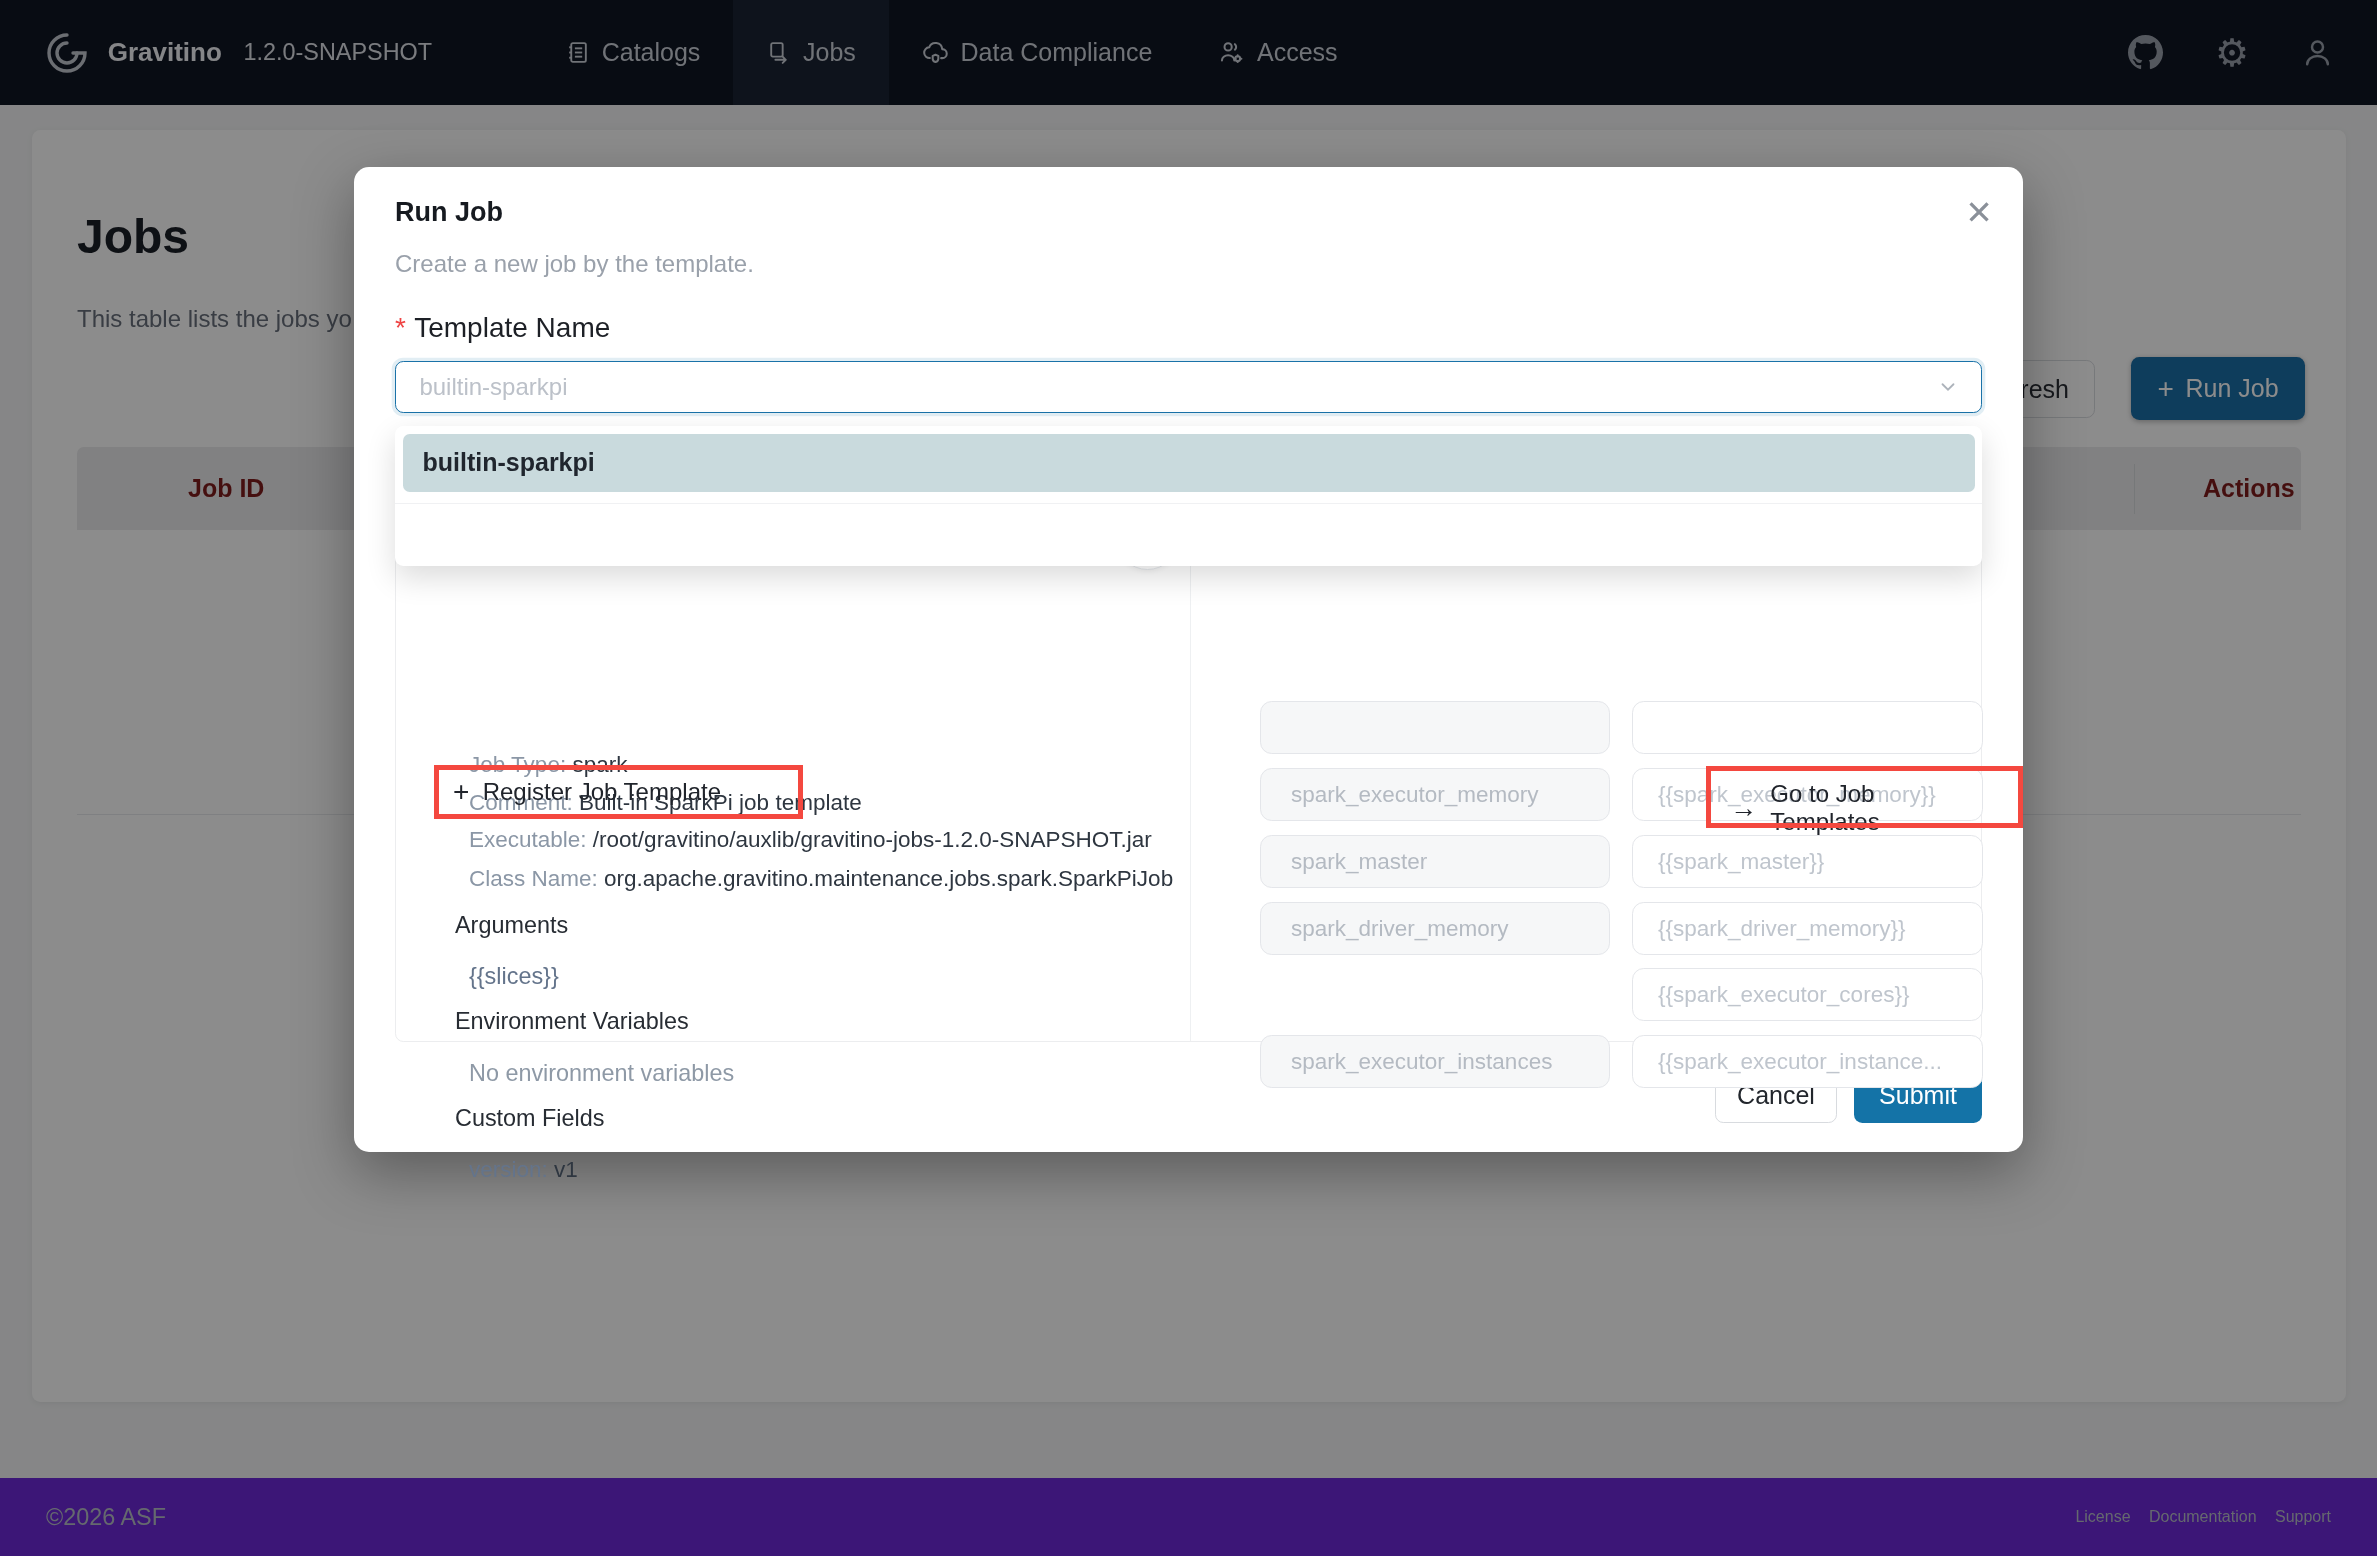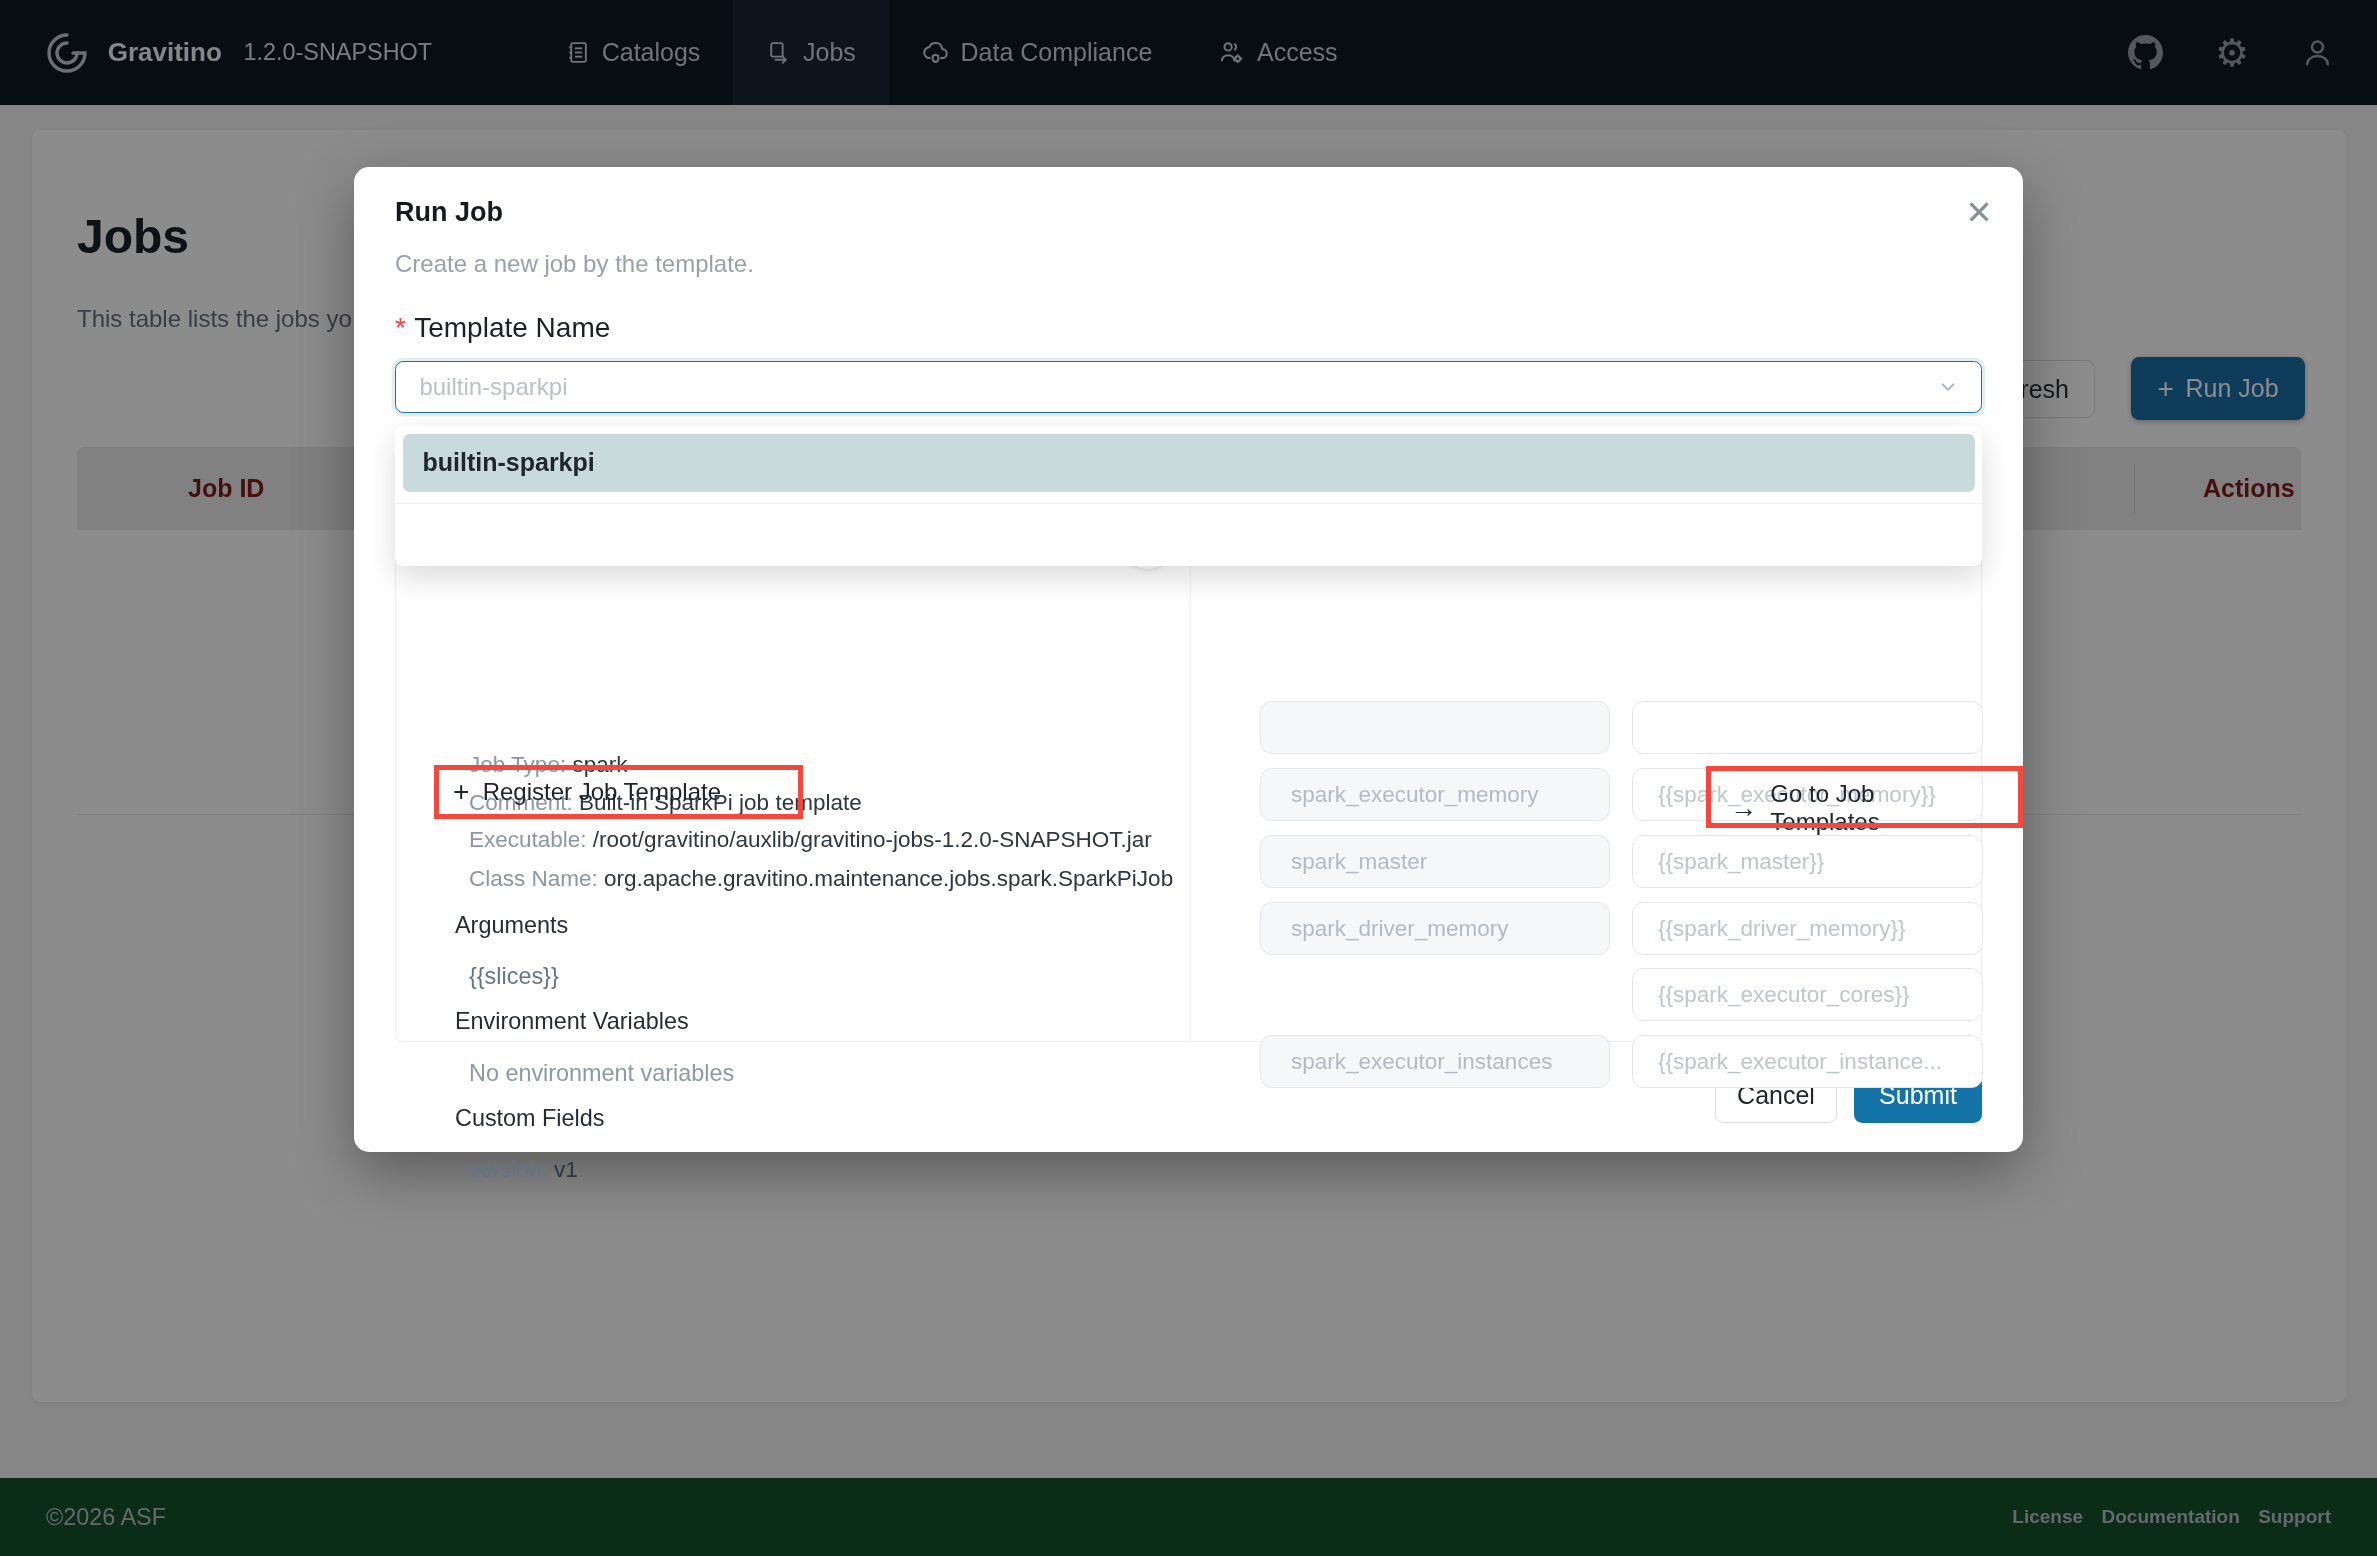--- a/index.html
+++ b/index.html
@@ -36,24 +36,24 @@
   .refresh-btn { position:absolute; left:1910px; top:360px; width:185px; height:58px;
     background:#fff; border:0.8px solid #d9dce0; border-radius:8.3px; font-size:25px; color:#2a2e35;
     display:flex; align-items:center; justify-content:flex-end; padding-right:25px; }
   .runjob-btn { position:absolute; left:2131px; top:357px; width:174px; height:63px;
     background:#1b6fa8; border-radius:8.3px; color:#fff; font-size:25px;
     display:flex; align-items:center; justify-content:center; gap:11.7px; box-shadow:0 1.7px 5px rgba(0,0,0,.25); }
   .runjob-plus { font-size:28px; font-weight:300; }
 
   
   .footer { position:absolute; left:0; top:1478px; width:2377px; height:78px;
-    background:#14532d; display:flex; align-items:center; z-index:10; }
+    background:#6d28d9; display:flex; align-items:center; z-index:10; }
   .footer-left { margin-left:46px; color:#b9bfc9; font-size:23.4px; }
   .footer-links { margin-left:auto; margin-right:46px; display:flex; gap:18.4px; }
-  .footer-link { color:#b9bfc9; font-size:19px; cursor:pointer;font-weight:bold; }
+  .footer-link { color:#b9bfc9; font-size:16px; cursor:pointer; }
 
   
   .overlay { position:absolute; left:0; top:0; width:2377px; height:1557px;
     background:rgba(0,0,0,.45); z-index:40; }
   .modal { position:absolute; left:354px; top:167px; width:1669px; height:985px;
     background:#fff; border-radius:15px; z-index:50; box-shadow:0 20px 58px rgba(0,0,0,.35); }
   .modal-close { position:absolute; left:1605px; top:25px; width:40px; height:40px;
     color:#8a9099; font-size:33px; display:flex; align-items:center; justify-content:center; cursor:pointer; }
   .modal-title { position:absolute; left:41px; top:30px; font-size:27px; font-weight:600; color:#161a20; }
   .modal-sub { position:absolute; left:41px; top:83px; font-size:24px; color:#9aa1ab;text-align:center; }

